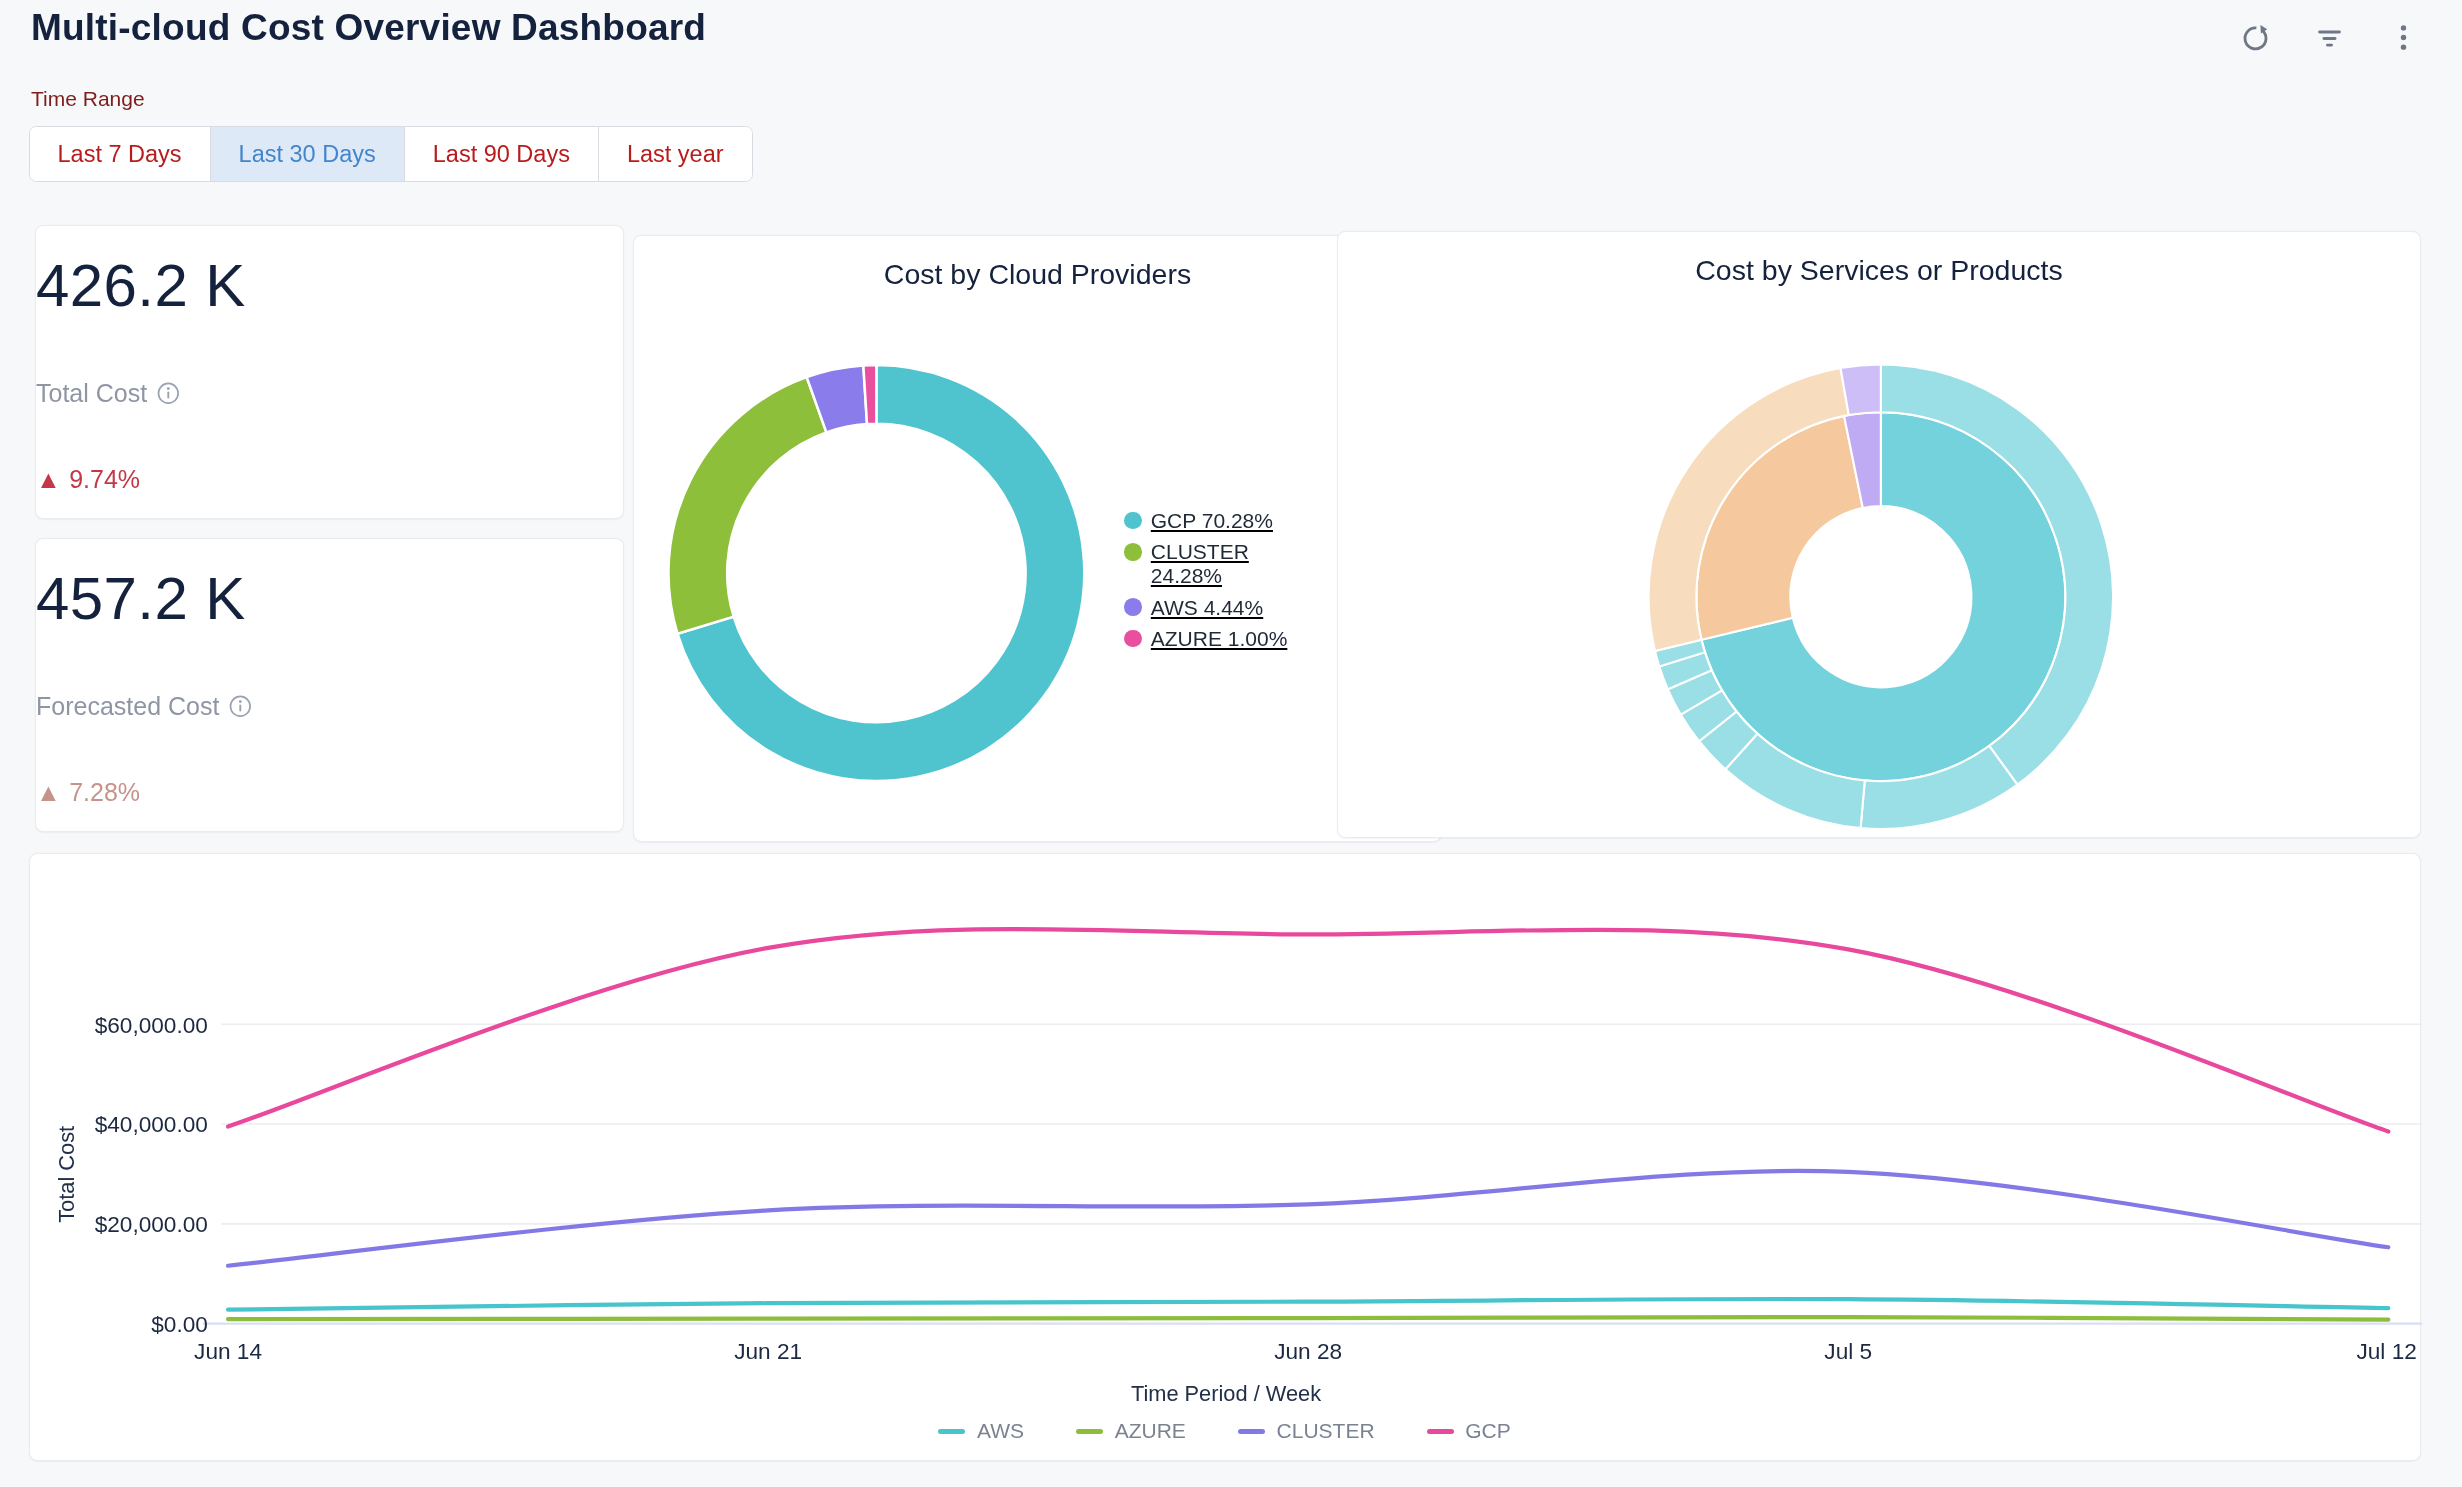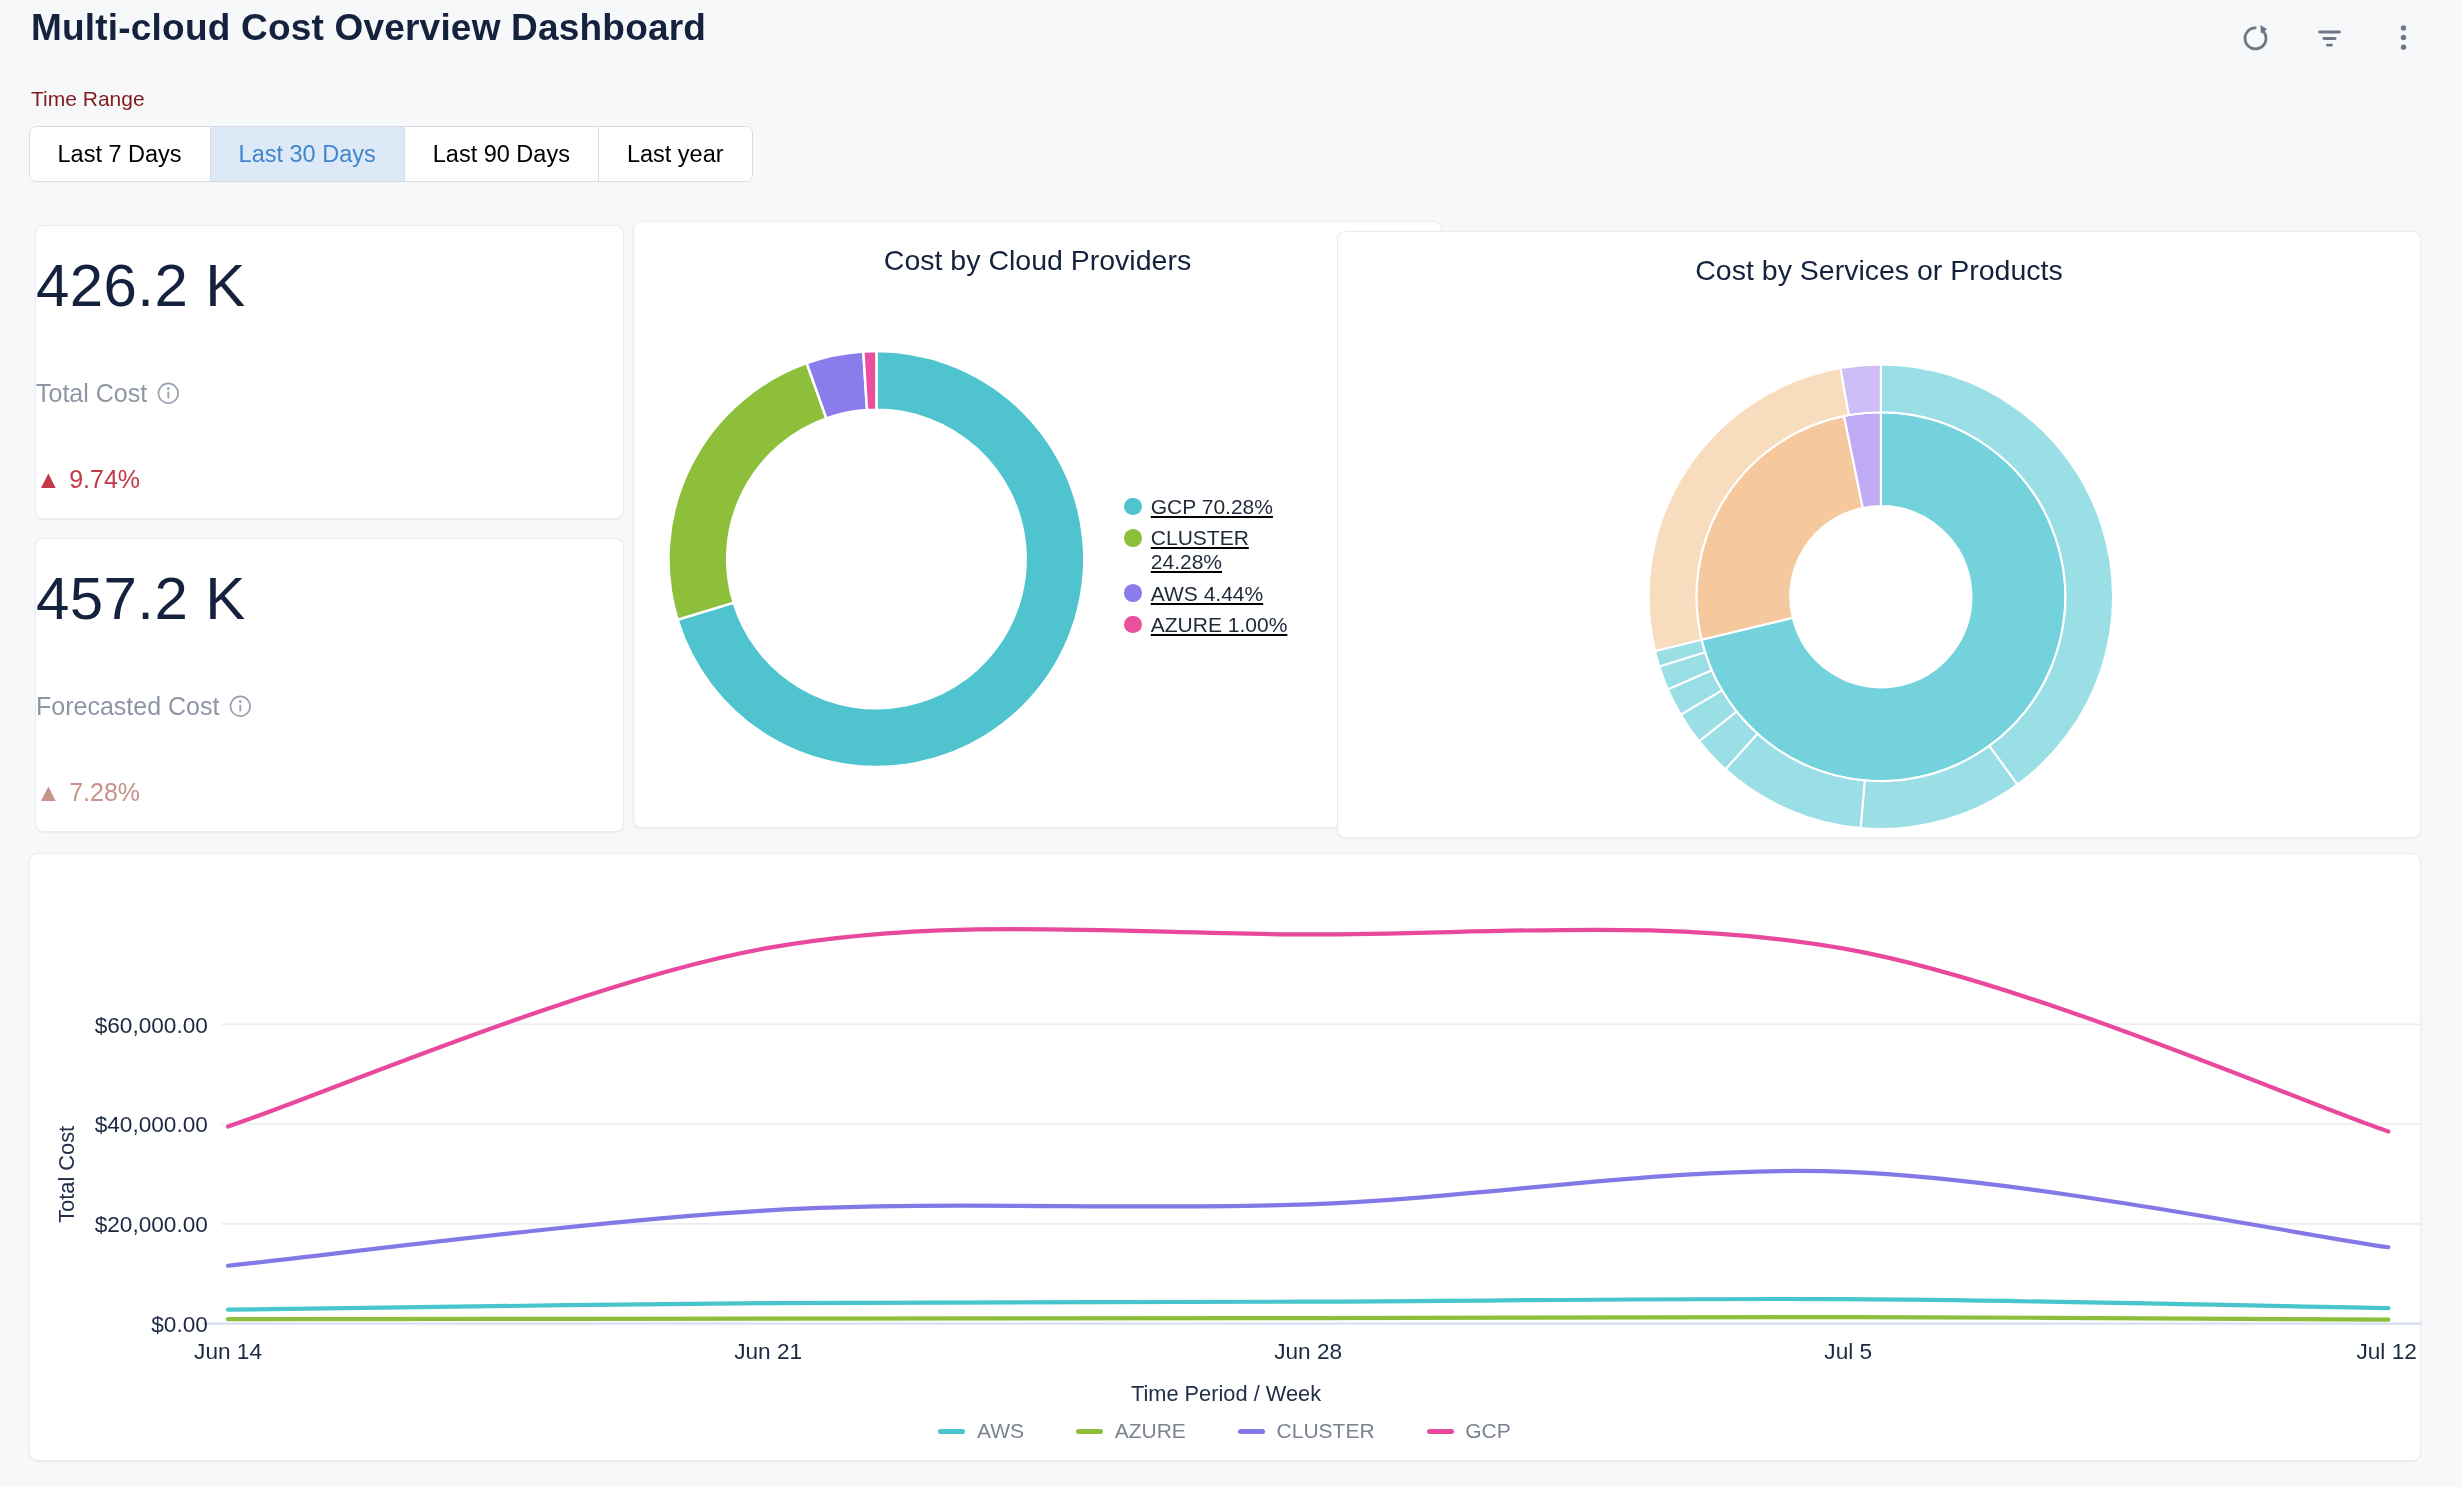--- a/index.html
+++ b/index.html
@@ -4,21 +4,21 @@
 <style>
   * { margin:0; padding:0; box-sizing:border-box; }
   html,body { width:2462px; height:1488px; background:#f7f8fa; font-family:"Liberation Sans", sans-serif; overflow:hidden; position:relative; }
   .abs { position:absolute; }
   .card { position:absolute; background:#ffffff; border:0.8px solid #e9ebef; border-radius:8.4px; box-shadow:0 0.8px 1.7px rgba(16,24,40,.05); }
   #page-title { left:31px; top:6.7px; font-size:37px; font-weight:bold; color:#15223e; letter-spacing:0.2px; }
   #header-actions { right:40px; top:18.5px; display:flex; gap:37px; align-items:center; }
   .icon-btn { width:37px; height:37px; background:none; border:none; cursor:pointer; display:flex; align-items:center; justify-content:center; }
   #time-range-label { left:31px; top:87px; font-size:21px; color:#7f1d1d; }
   #time-range-group { left:28.5px; top:126px; height:56px; display:inline-flex; background:#fff; border:1.7px solid #d8dce2; border-radius:7.5px; overflow:hidden; }
-  .tr-btn { border:none; background:#fff; font-family:inherit; font-size:23.5px; color:#000000; padding:0 28px; cursor:pointer; border-left:1.7px solid #d8dce2; display:flex; align-items:center; }
+  .tr-btn { border:none; background:#fff; font-family:inherit; font-size:23.5px; color:#b91c1c; padding:0 28px; cursor:pointer; border-left:1.7px solid #d8dce2; display:flex; align-items:center; }
   .tr-btn:first-child { border-left:none; }
   .tr-btn.selected { background:#dde9f7; color:#4385cc; }
   
   .kpi-card { width:589px; height:294px; left:35px; display:flex; flex-direction:column; justify-content:center;gap:32px; }
   .kpi-value { font-size:60px; color:#15223e; letter-spacing:0.4px; }
   .kpi-label-row { margin-top:27px; display:flex; align-items:center; gap:10px; font-size:25px; color:#8e96a4; }
   .kpi-delta { margin-top:25px; font-size:25px; display:flex; align-items:center; gap:8.4px; }
   
   .chart-title { position:absolute; top:22px; left:0; width:100%; text-align:center; font-size:28.5px; font-weight:500; color:#15223e; }
   #provider-legend { position:absolute; left:490px; top:273px; width:176px; }
@@ -103,21 +103,21 @@
           <circle cx="13" cy="7.6" r="1.7" fill="#9aa2b1"></circle>
         </svg>
     </span>
   </div>
   <div class="kpi-delta" style="color: rgb(198, 147, 139);">
     <span>▲</span>
     <span>7.28%</span>
   </div>
 </div>
 
-<div class="card" style="left:633px; top:221px; width:809px; height:607px;">
+<div class="card" style="left:633px; top:235px; width:809px; height:607px;">
   <div class="chart-title">Cost by Cloud Providers</div>
   <svg id="provider-donut" width="686" height="607" viewBox="0 0 818 724">
       <path d="M289 154 A248 248 0 1 1 51.82629878082116 474.47506778193235 L118.77048864107326 454.01839542412887 A178 178 0 1 0 289 224 Z" fill="#4fc4cf" stroke="#ffffff" stroke-width="3"></path>
       <path d="M51.82629878082116 474.47506778193235 A248 248 0 0 1 205.87325581786905 168.3465292325437 L229.33644974024472 234.29710565884184 A178 178 0 0 0 118.77048864107326 454.01839542412887 Z" fill="#8dbf3b" stroke="#ffffff" stroke-width="3"></path>
       <path d="M205.87325581786905 168.3465292325437 A248 248 0 0 1 273.42795115673033 154.48937134978866 L277.82328752378226 224.35124233976765 A178 178 0 0 0 229.33644974024472 234.29710565884184 Z" fill="#8b7ceb" stroke="#ffffff" stroke-width="3"></path>
       <path d="M273.42795115673033 154.48937134978866 A248 248 0 0 1 288.99999999999994 154 L288.99999999999994 224 A178 178 0 0 0 277.82328752378226 224.35124233976765 Z" fill="#ea4f9d" stroke="#ffffff" stroke-width="3"></path>
     </svg>
   <div id="provider-legend">
       <div class="pl-item">
         <span class="pl-dot" style="background: rgb(79, 196, 207);"></span>

